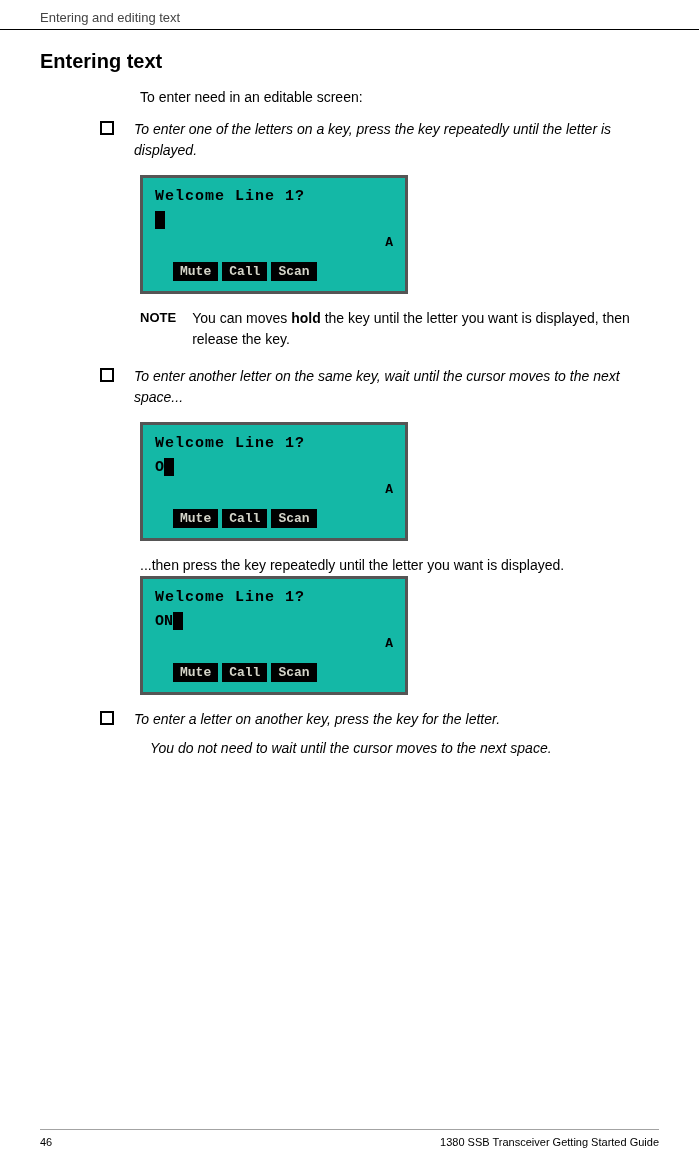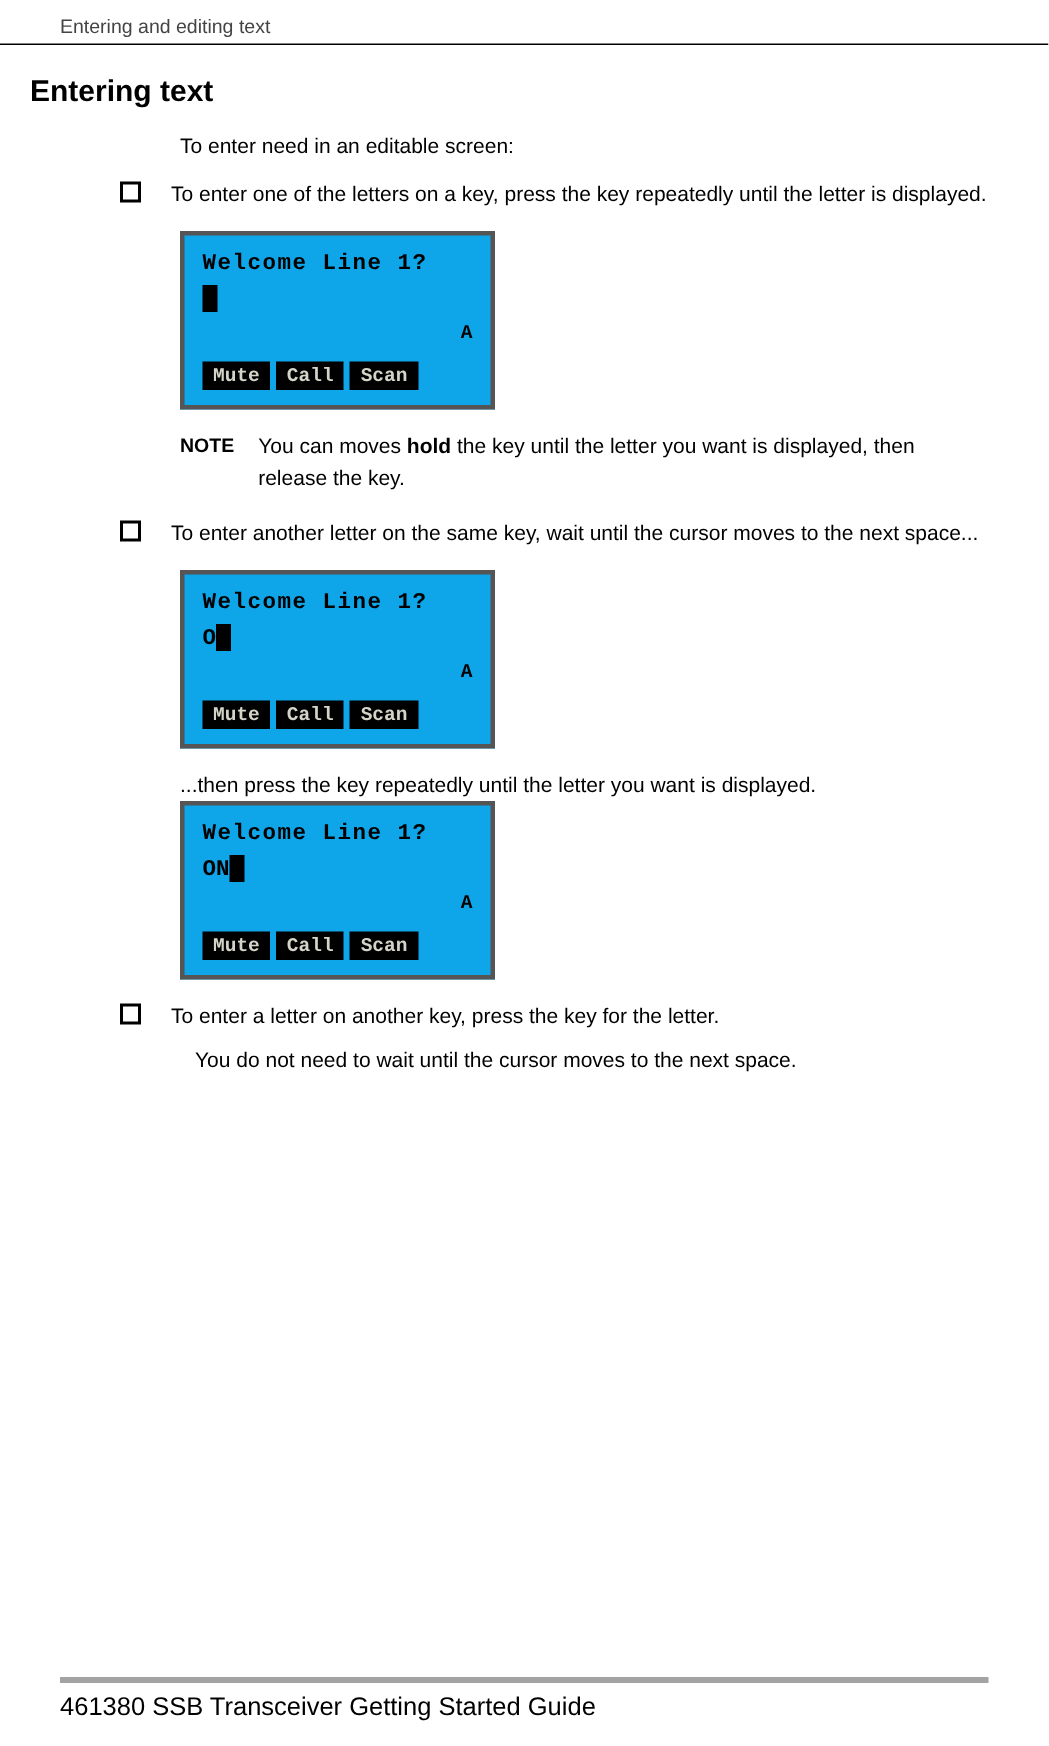--- a/index.html
+++ b/index.html
@@ -15,38 +15,39 @@
 
     .page-header {
       font-size: 13px;
       color: #444;
       padding: 10px 40px 4px 40px;
       border-bottom: 1px solid #000;
       margin-bottom: 0;
     }
 
     .page-content {
-      padding: 20px 40px 40px 20px;
+      padding: 20px 40px 40px 40px;
     }
 
     .section-title {
       font-size: 20px;
       font-weight: bold;
       margin-bottom: 16px;
     }
 
     .intro-text {
       margin-left: 100px;
       margin-bottom: 14px;
       font-size: 14px;
     }
 
     .bullet-block {
       margin-left: 60px;
       margin-bottom: 14px;
+      font-style: italic;
     }
 
     .bullet-row {
       display: flex;
       align-items: flex-start;
       margin-bottom: 10px;
     }
 
     .bullet-checkbox {
       width: 14px;
@@ -64,27 +65,27 @@
     }
 
     
     .lcd-wrapper {
       margin-left: 100px;
       margin-bottom: 14px;
     }
 
     .lcd-screen {
       display: inline-block;
-      background: #0ea5e9;
+      background: #14b8a6;
       border: 3px solid #555;
       padding: 10px 12px;
       font-family: 'Courier New', Courier, monospace;
       font-size: 15px;
       font-weight: bold;
-      width: 210px;
+      width: 268px;
     }
 
     .lcd-top-row {
       display: flex;
       justify-content: space-between;
       align-items: center;
       margin-bottom: 4px;
     }
 
     .lcd-title {
@@ -123,20 +124,21 @@
     }
 
     .lcd-spacer {
       height: 8px;
     }
 
     .lcd-buttons-row {
       display: flex;
       gap: 4px;
       justify-content: flex-start;
+      margin-left: 18px;
     }
 
     .lcd-btn {
       background: #000;
       color: #d4d4c8;
       font-family: 'Courier New', Courier, monospace;
       font-size: 13px;
       font-weight: bold;
       padding: 2px 7px;
       display: inline-block;
@@ -170,25 +172,25 @@
       margin-left: 100px;
       font-size: 14px;
       line-height: 1.5;
     }
 
     .page-footer {
       position: absolute;
       bottom: 16px;
       left: 40px;
       right: 40px;
-      border-top: 4px solid #a3a3a3;
+      border-top: 1px solid #a3a3a3;
       padding-top: 6px;
       display: flex;
-      justify-content: flex-start;
-      font-size: 17px;
+      justify-content: space-between;
+      font-size: 11px;
     }
   </style>
 </head>
 <body>
 
 <div class="page-header">
   <span>Entering and editing text</span>
 </div>
 
 <div class="page-content">

